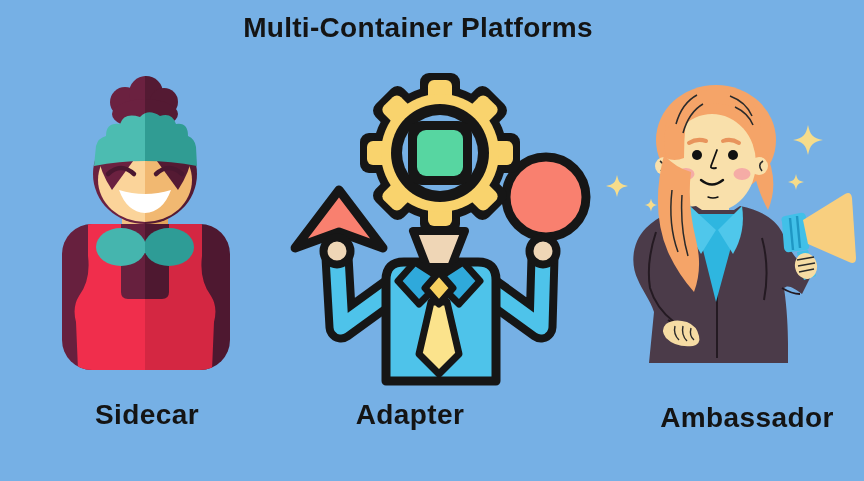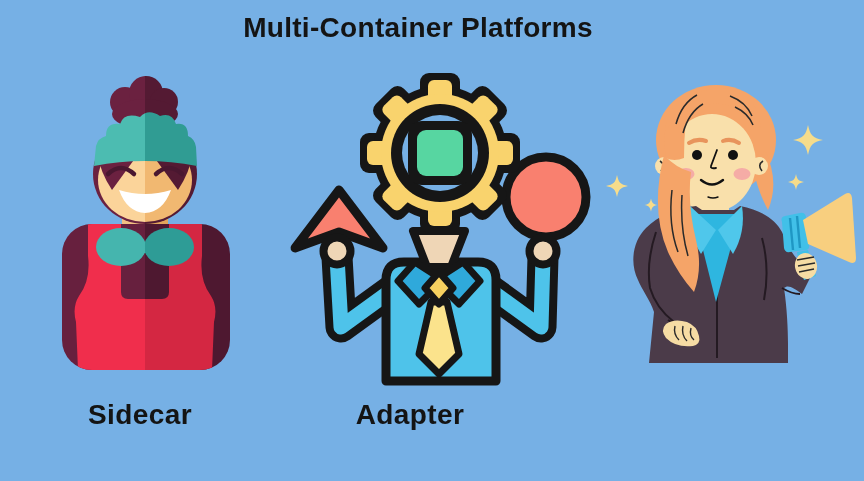--- a/index.html
+++ b/index.html
@@ -10,21 +10,21 @@
   }
   .stage svg{position:absolute; display:block;}
   .title{
     position:absolute; top:12px; left:418px; transform:translateX(-50%);
     font-size:28px; font-weight:700; letter-spacing:.3px; color:#141414; white-space:nowrap;
   }
   .caption{
     position:absolute; transform:translateX(-50%);
     font-size:28px; font-weight:700; letter-spacing:.4px; color:#141414; white-space:nowrap;
   }
-  .cap-sidecar{left:140px; top:399px;}
+  .cap-sidecar{left:147px; top:399px;}
   .cap-adapter{left:410px; top:399px;}
   .cap-ambassador{left:747px; top:402px;}
 </style>
 </head>
 <body>
 
 <div class="stage">
 
   <div class="title">Multi-Container Platforms</div>
 
@@ -211,14 +211,15 @@
         <ellipse cx="806" cy="266" rx="11" ry="13" fill="#F6DCA4" transform="rotate(-12 806 266)"></ellipse>
         <path d="M 797,260 L 814,257" stroke="#2A2A2A" stroke-width="1.4"></path>
         <path d="M 798,266 L 815,263" stroke="#2A2A2A" stroke-width="1.4"></path>
         <path d="M 799,272 L 814,269" stroke="#2A2A2A" stroke-width="1.4"></path>
       </g>
     </g>
   </svg>
 
   <div class="caption cap-sidecar">Sidecar</div>
   <div class="caption cap-adapter">Adapter</div>
+  <div class="caption cap-ambassador">Ambassador</div>
 
 </div>
 
 </body></html>

